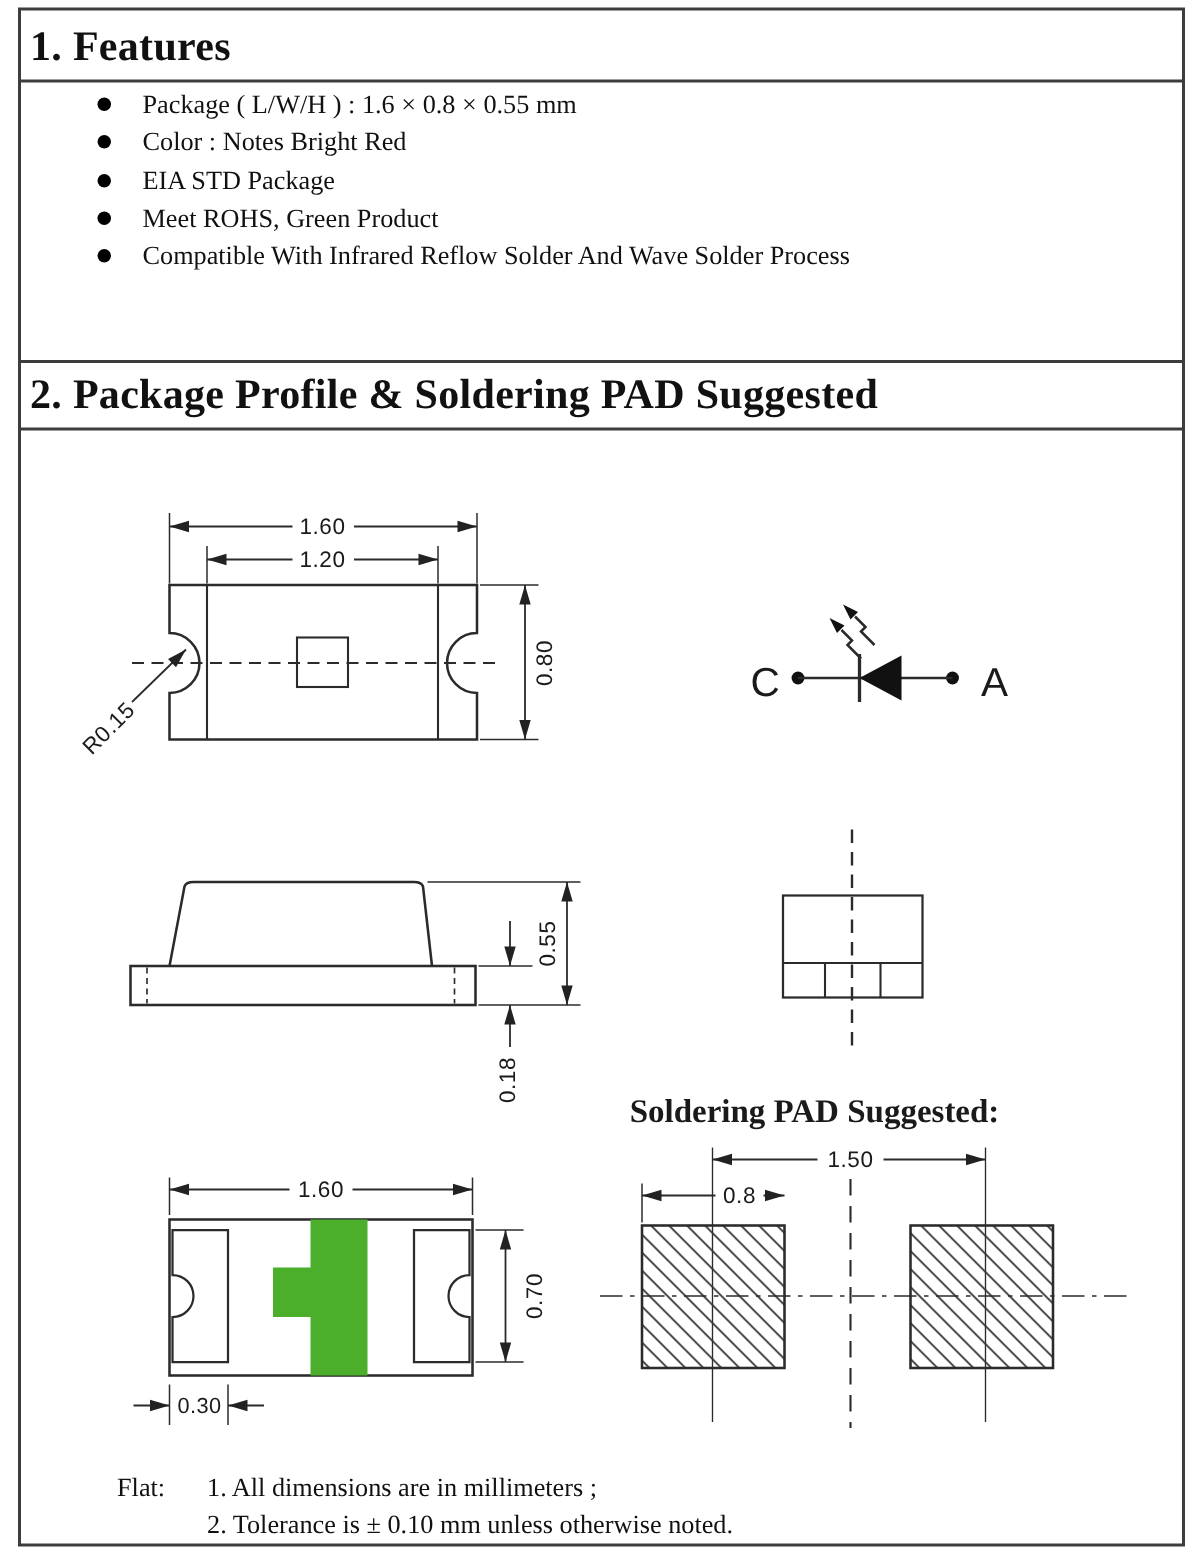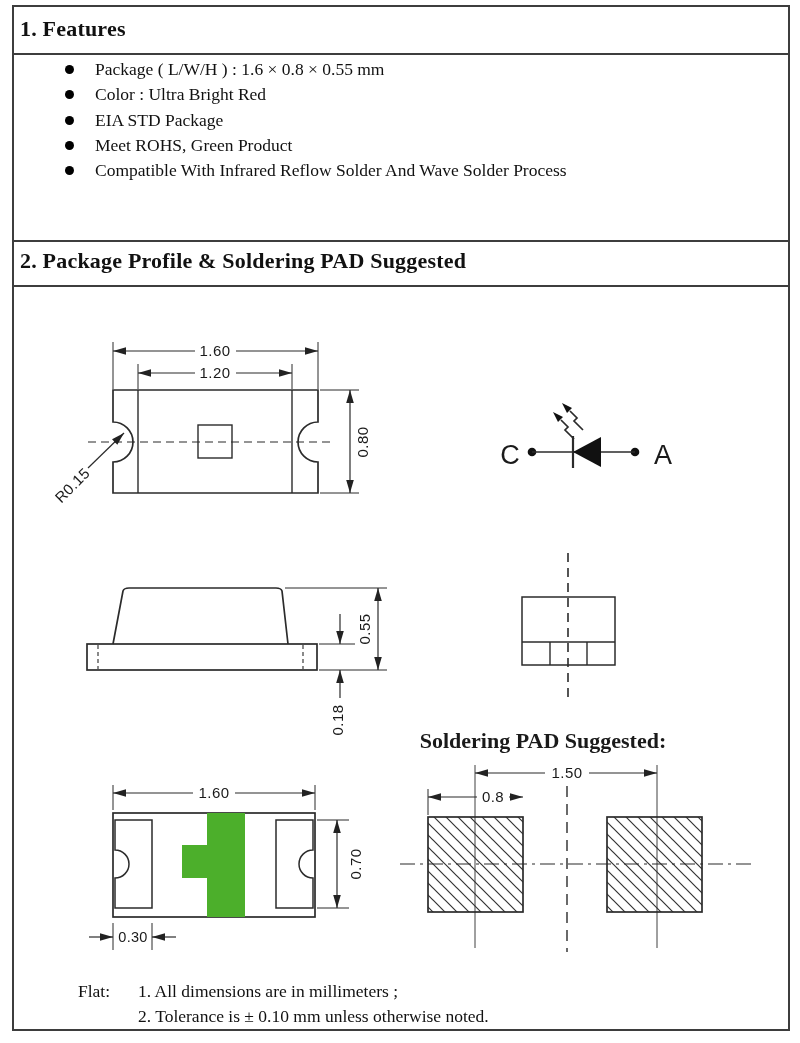--- a/index.html
+++ b/index.html
@@ -1,20 +1,20 @@
 <!DOCTYPE html>
 <html><head>
 <meta charset="utf-8">
 <style>
   html,body{margin:0;padding:0;background:#fff;}
   body{width:800px;height:1043px;position:relative;font-family:"Liberation Serif",serif;color:#111;overflow:hidden;}
   .abs{position:absolute;}
   .outer-border{left:12px;top:5px;width:778px;height:1026px;border:2px solid #3d3d3d;box-sizing:border-box;}
   .h-rule{left:12px;width:778px;height:2px;background:#3d3d3d;}
-  .sec-title{left:20px;font-size:22px;font-weight:bold;letter-spacing:.2px;white-space:nowrap;}
+  .sec-title{left:20px;font-size:28px;font-weight:bold;letter-spacing:.2px;white-space:nowrap;}
   #features-list{left:65px;top:57px;width:700px;list-style:none;margin:0;padding:0;}
   #features-list li{height:25.3px;display:flex;align-items:center;}
   .bullet-dot{width:9px;height:9px;border-radius:50%;background:#000;flex:0 0 9px;}
   .bullet-text{margin-left:21px;font-size:17.5px;white-space:nowrap;text-align:center;}
   .note-text{font-size:17.5px;white-space:nowrap;}
   svg text{font-family:"Liberation Sans",sans-serif;fill:#1a1a1a;}
   svg .dim{font-size:15px;letter-spacing:.4px;}
   svg .dim-sm{font-size:14.5px;letter-spacing:.3px;}
   svg .pin{font-size:27px;}
   svg .padtitle{font-family:"Liberation Serif",serif;font-weight:bold;font-size:22px;}
@@ -30,21 +30,21 @@
 
 <div class="abs sec-title" style="top:16px;">1. Features</div>
 
 <ul id="features-list" class="abs">
   <li>
       <span class="bullet-dot"></span>
       <span class="bullet-text">Package ( L/W/H ) : 1.6 × 0.8 × 0.55 mm</span>
     </li>
   <li>
       <span class="bullet-dot"></span>
-      <span class="bullet-text">Color : Ultra Bright Red</span>
+      <span class="bullet-text">Color : Notes Bright Red</span>
     </li>
   <li>
       <span class="bullet-dot"></span>
       <span class="bullet-text">EIA STD Package</span>
     </li>
   <li>
       <span class="bullet-dot"></span>
       <span class="bullet-text">Meet ROHS, Green Product</span>
     </li>
   <li>

